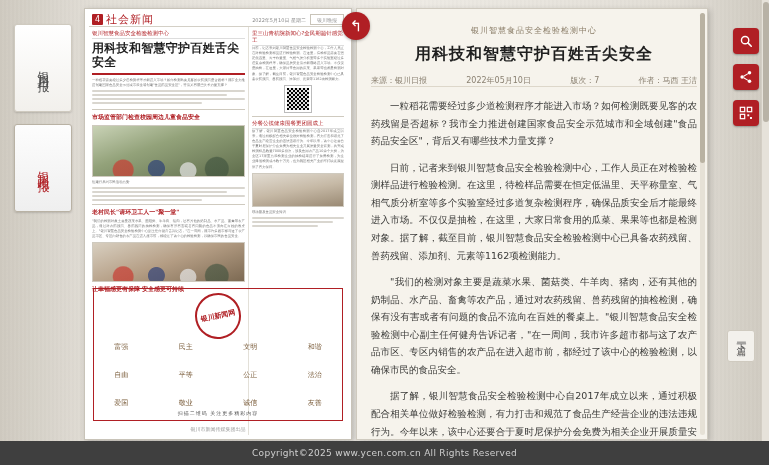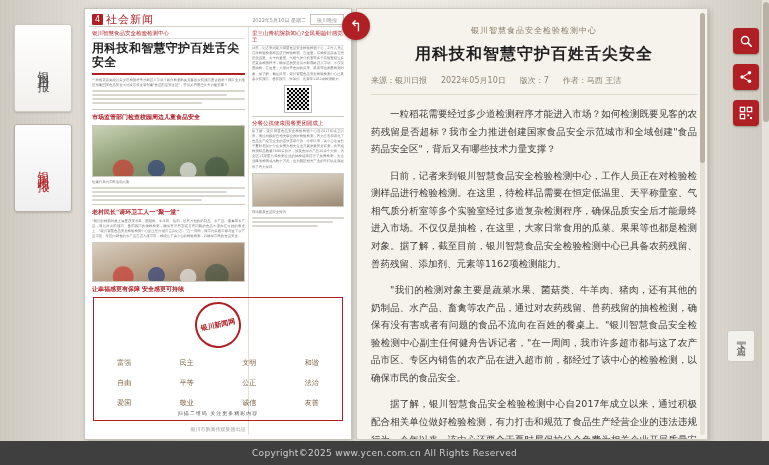--- a/index.html
+++ b/index.html
@@ -139,22 +139,22 @@
     display:flex; align-items:center; justify-content:center;
     font-size: 7px; font-weight:bold;
     transform: rotate(-12deg);
   }
   .ad-box {
     border: 1px solid #b01f24; padding: 4px; margin-top:3px;
     text-align:center; color:#b01f24;
   }
   .ad-box .small { font-size: 5px; letter-spacing:1px; margin-top:2px; color:#555;}
   .four-words{
-    display:grid; grid-template-columns:repeat(4,1fr); gap:10px;
-    font-size:7px; color:#7a5c3a; text-align:center; margin-top:10px;
+    display:grid; grid-template-columns:repeat(4,1fr); gap:18px;
+    font-size:7px; color:#7a5c3a; text-align:center; margin-top:3px;
   }
   .paper-footer {
     position:absolute; bottom:3px; left:0; right:0;
     text-align:center; font-size:5px; color:#999;
   }
 
   
   .article-panel {
     position: absolute;
     left: 356px; top: 8px;
@@ -164,22 +164,22 @@
     box-shadow: 2px 2px 6px rgba(0,0,0,0.18);
     overflow: hidden;
   }
   .article-scrollarea { position:absolute; inset:0 10px 0 14px; overflow:hidden; }
   .art-source { text-align:center; font-size:8px; color:#8c7f6a; margin-top:16px; letter-spacing:1px;}
   .art-title {
     text-align:center; font-size:16px; font-weight:bold; color:#1f1f1f;
     letter-spacing:1px; margin: 8px 0 10px;
   }
   .art-meta {
-    display:flex; justify-content:flex-start; gap:14px;
-    font-size:8px; color:#8a8071; padding-bottom:8px;
+    display:flex; justify-content:space-between; gap:14px;
+    font-size:8px; color:#8a8071; 
     border-bottom:1px solid #ddd7ca;
   }
   .art-body { margin-top:10px; }
   .art-body p {
     font-size: 9.5px; line-height: 1.85; color:#3a3a38;
     text-indent: 2em; margin: 0 0 9px;
     text-align: justify;
   }
   .art-body p.first { color:#3a3a38; }
 

